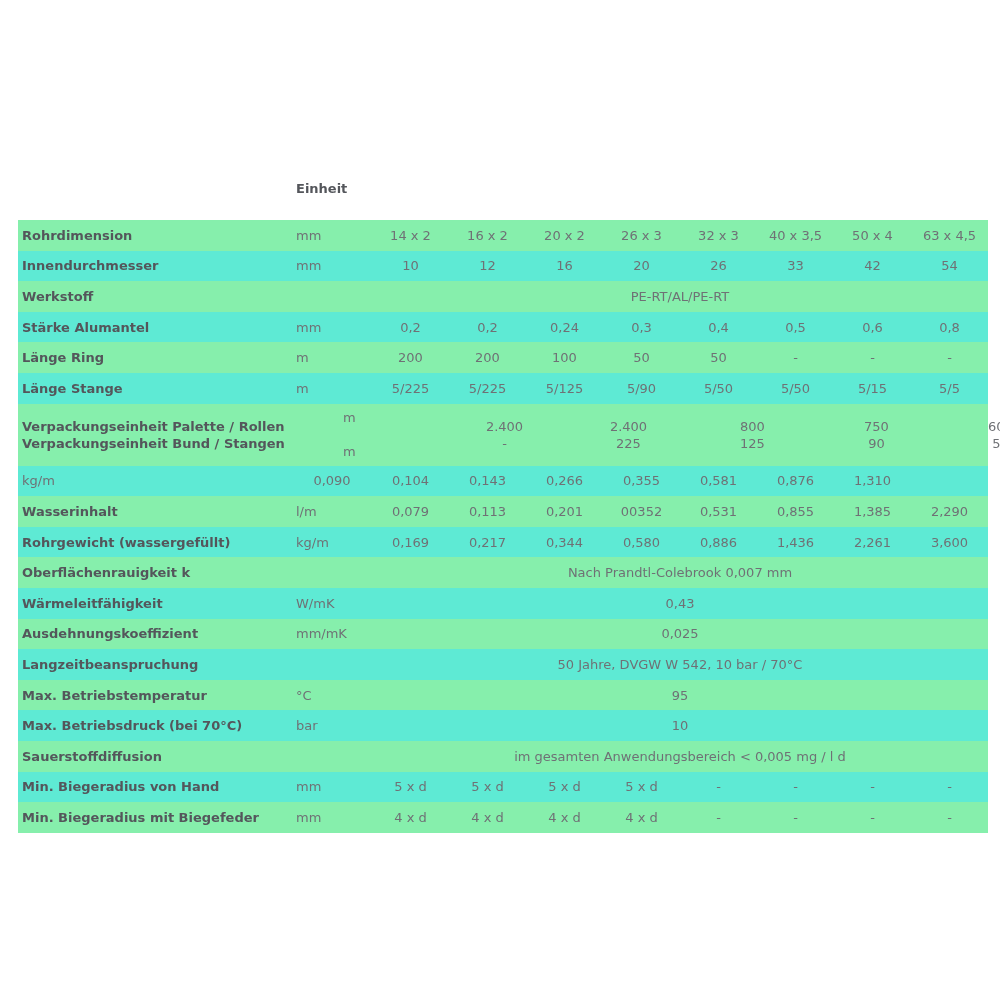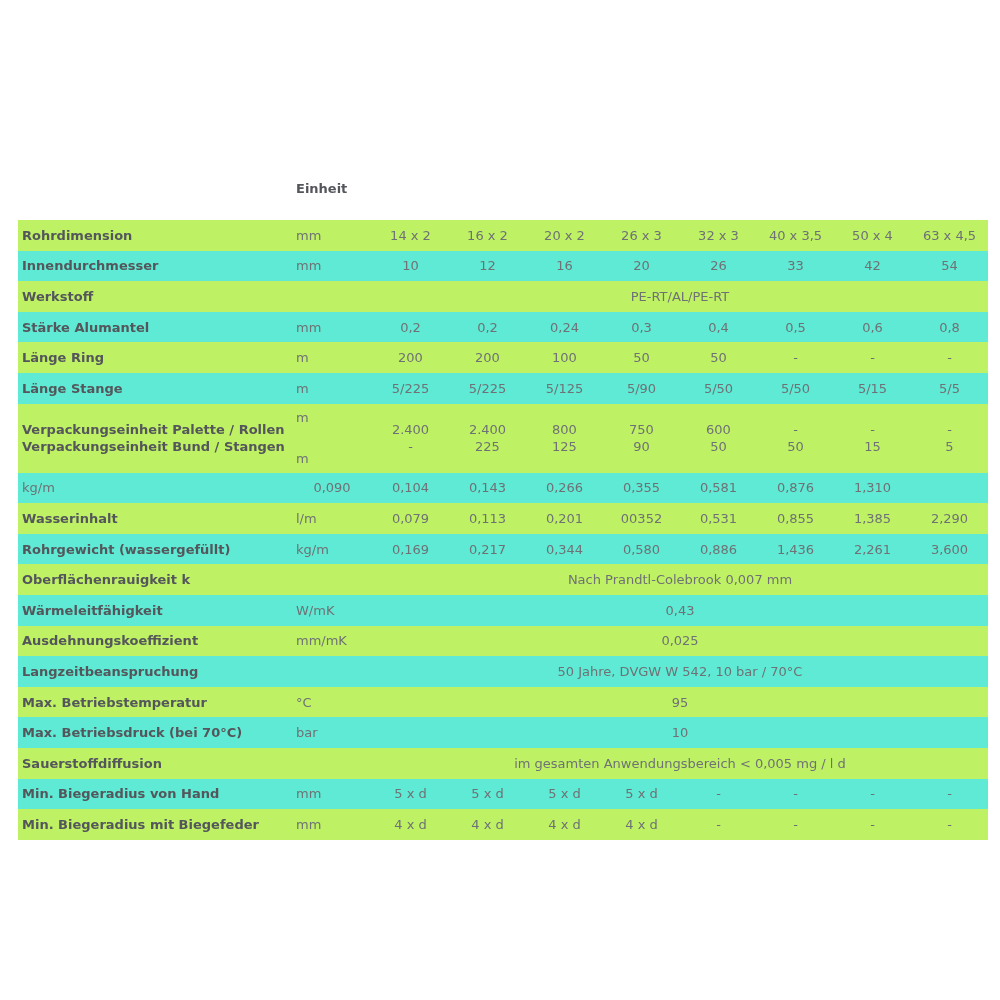--- a/index.html
+++ b/index.html
@@ -30,22 +30,22 @@
     top: 220px;
     width: 970px;
   }
   .row {
     display: grid;
     grid-template-columns: 274px 80px repeat(8, 77px);
     height: 30.6px;
     background: #5eead4;
     align-items: stretch;
   }
-  .row.shade { background: #bef264; }
-  .row.tall { height: 69px; }
+  .row.shade { background: #86efac; }
+  .row.tall { height: 62px; gap: 47px; }
   .cell {
     display: flex;
     flex-direction: column;
     justify-content: center;
     font-size: 13px;
     color: #6f7175;
     line-height: 17px;
     white-space: nowrap;
     overflow: hidden;
   }

